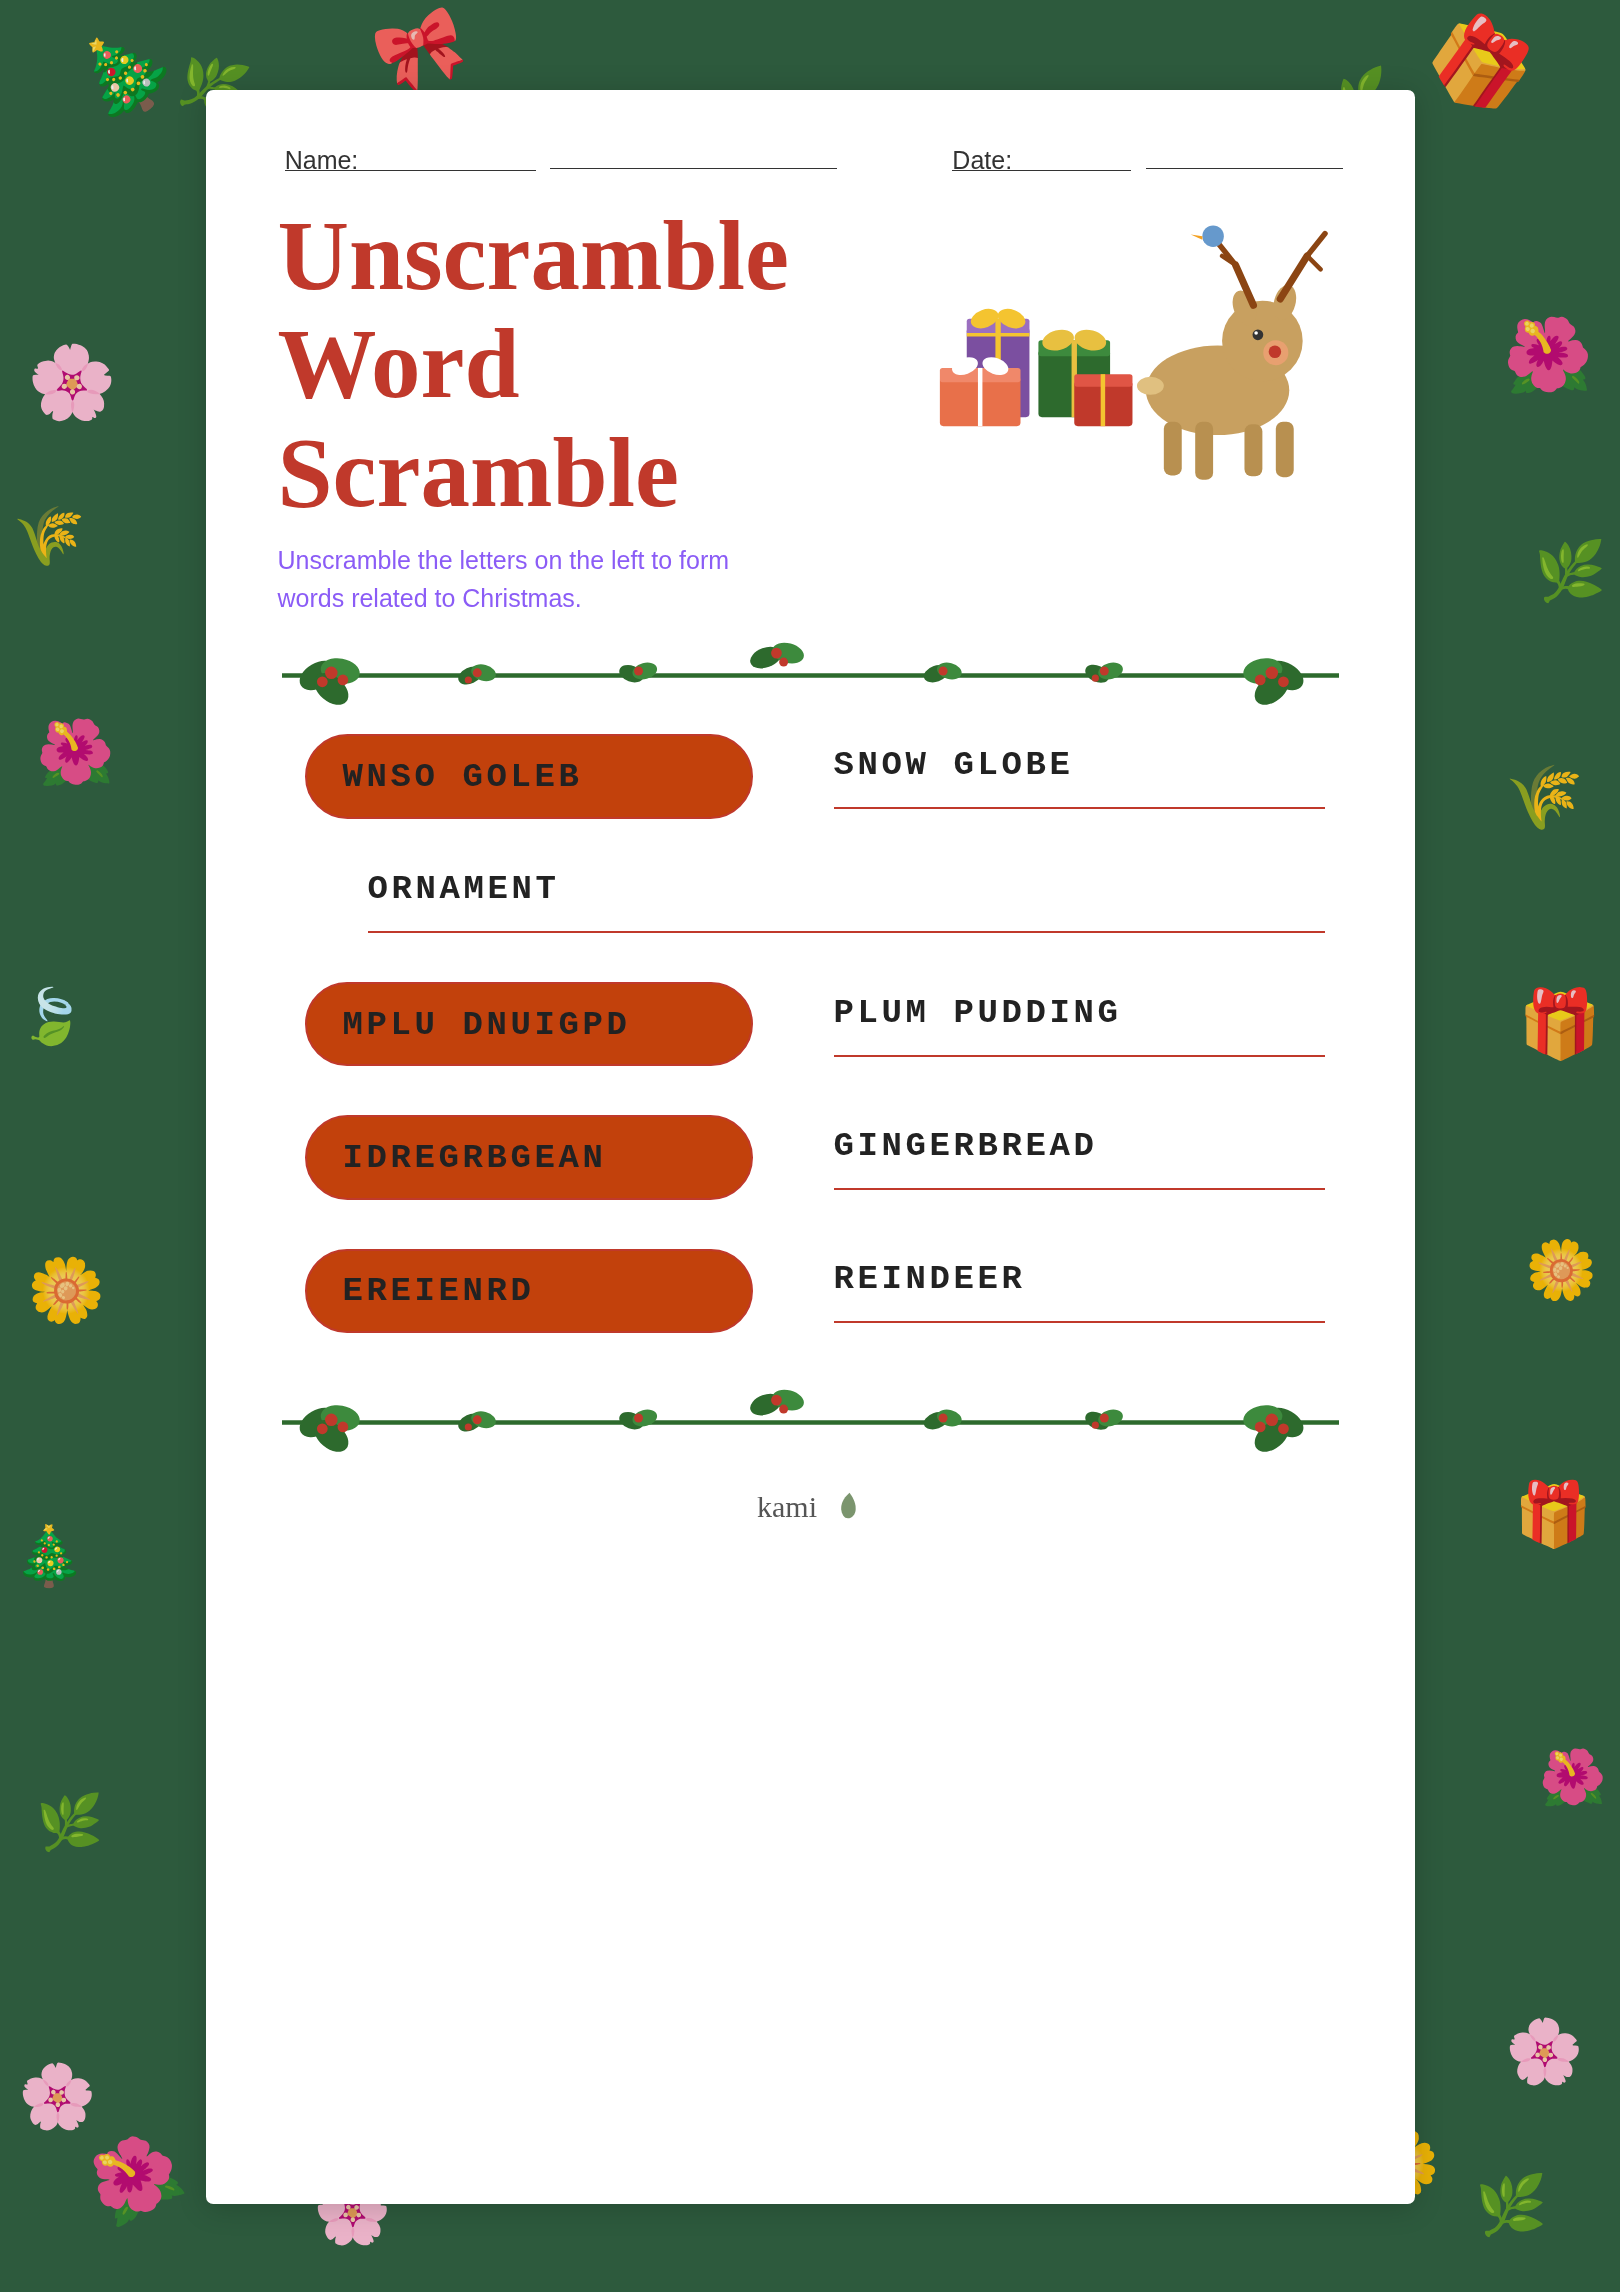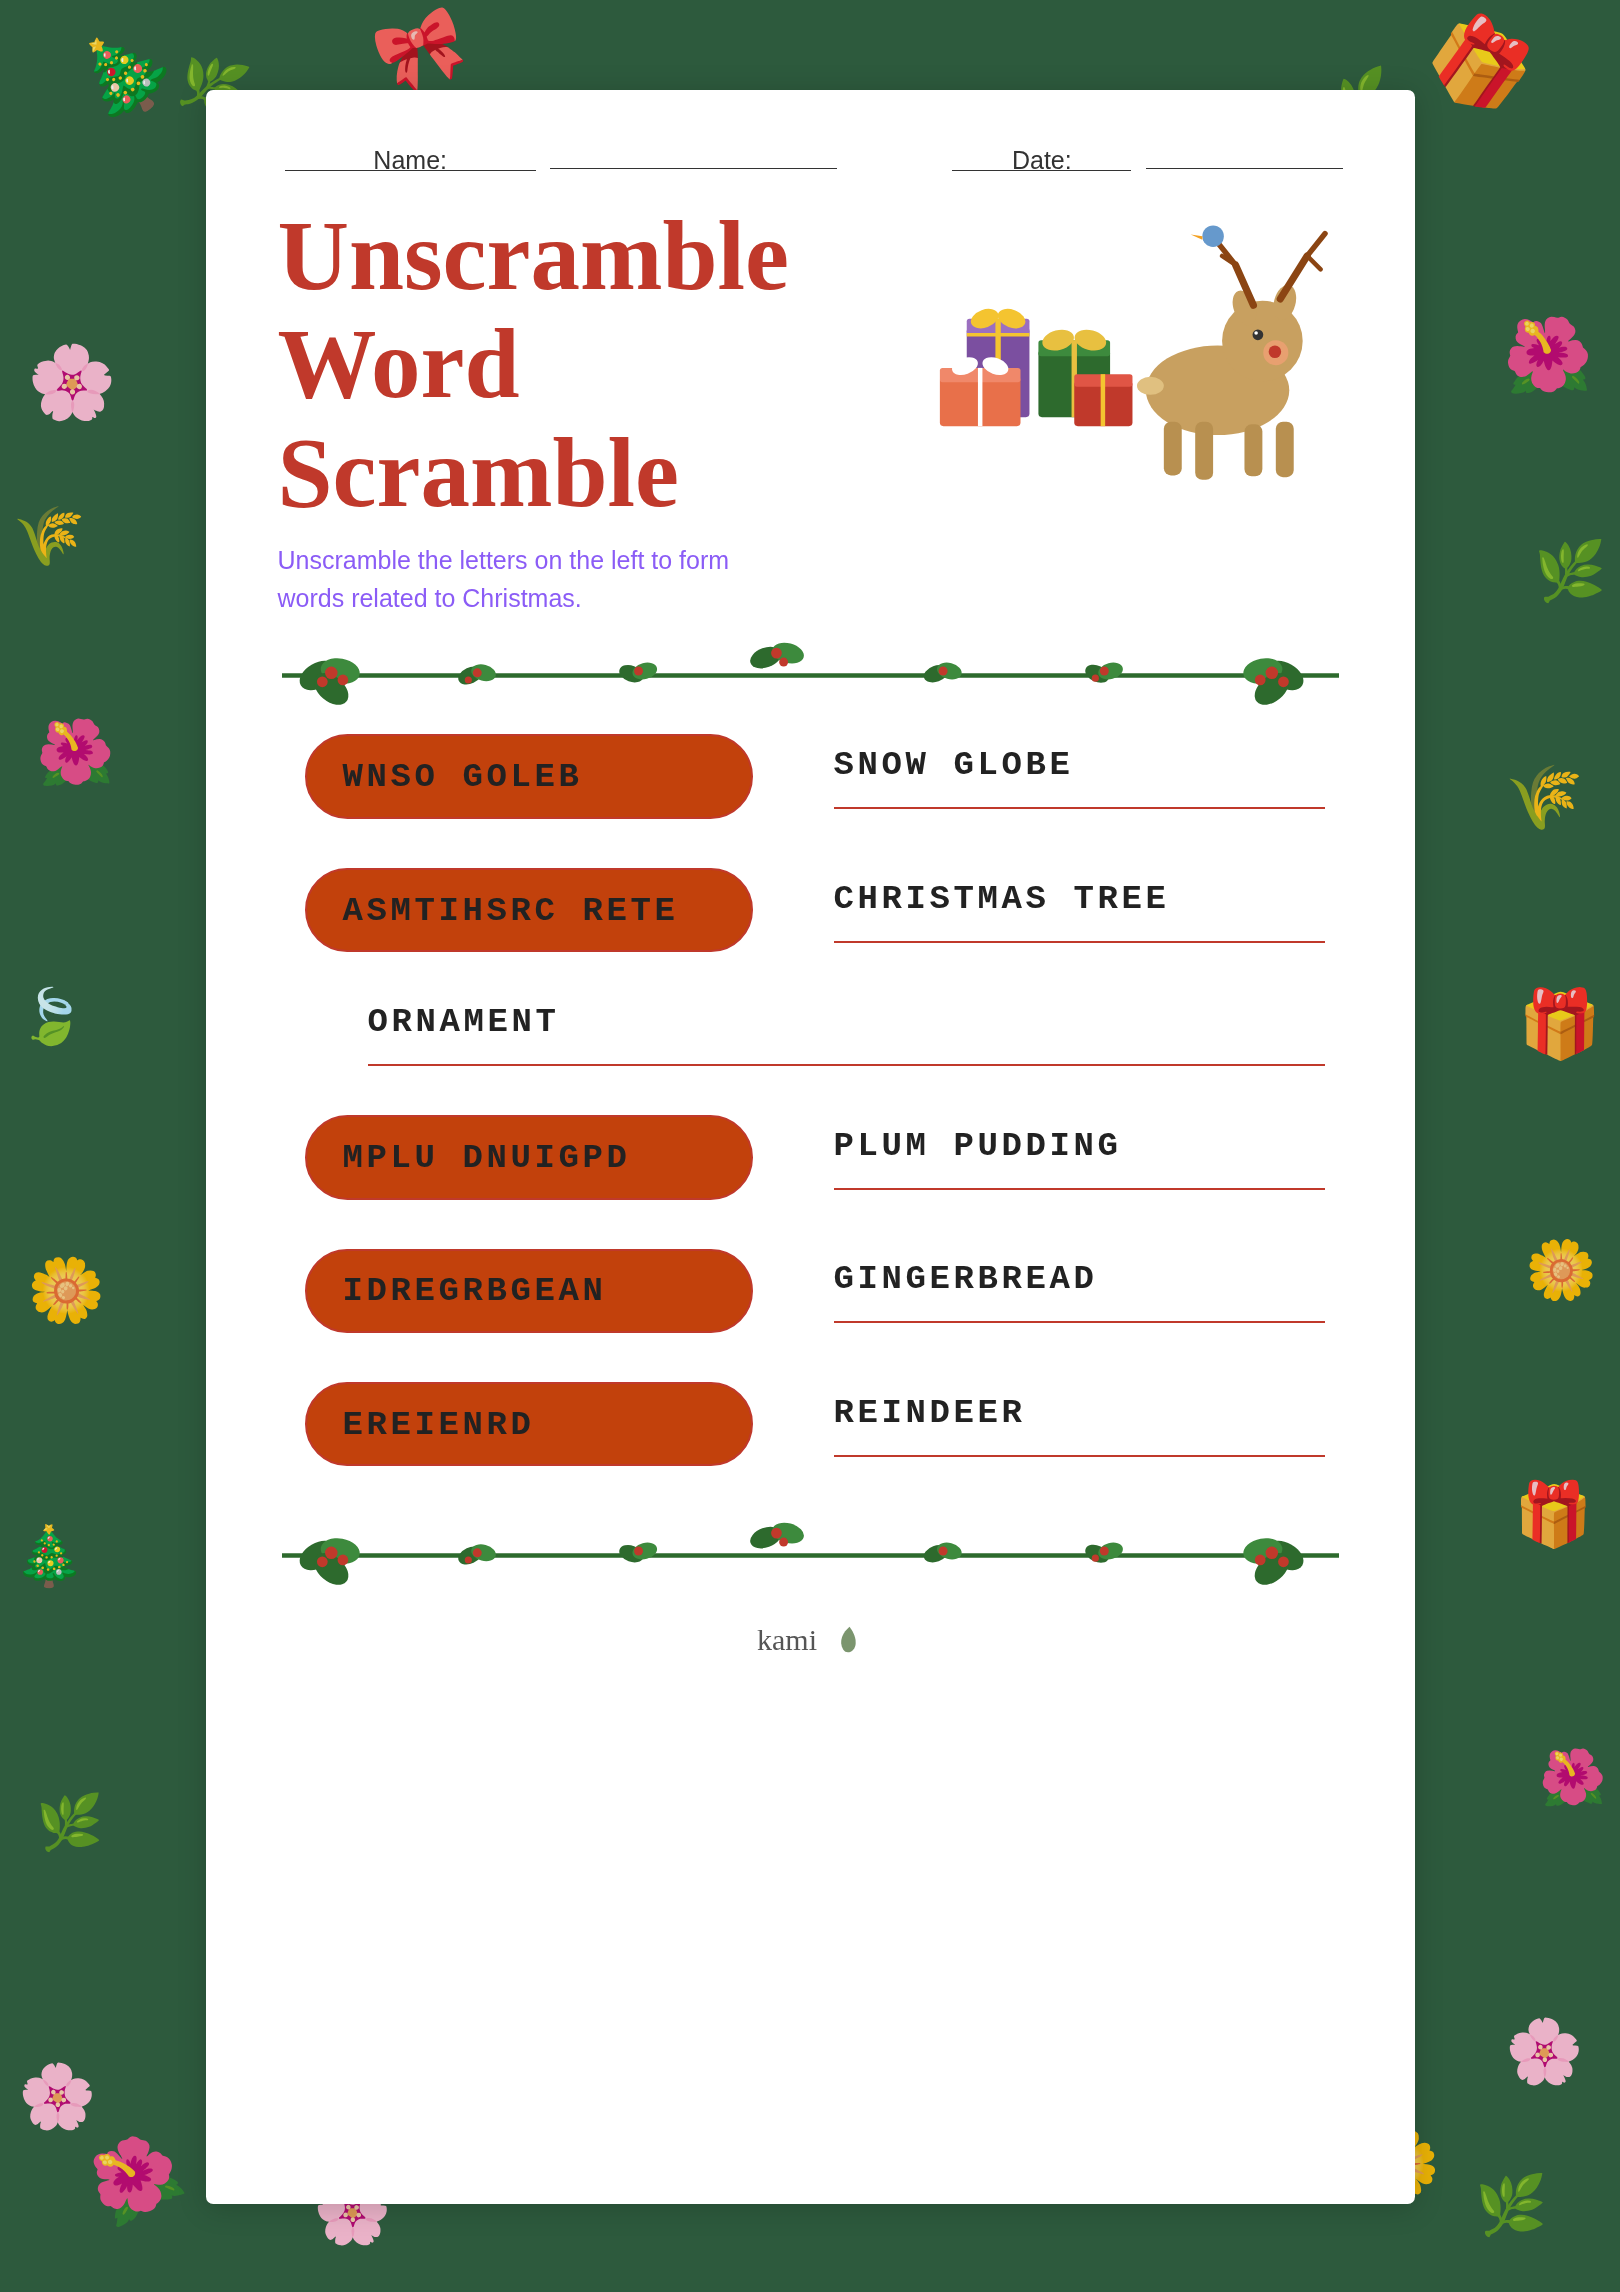--- a/index.html
+++ b/index.html
@@ -43,21 +43,20 @@
       display: flex;
       justify-content: space-between;
       align-items: center;
       margin-bottom: 27px;
     }
 
     .header-field {
       font-size: 25px;
       color: #333;
       font-family: Arial, sans-serif;
-      text-align: center;
     }
 
     .header-field span {
       display: inline-block;
       border-bottom: 1.8px solid #333;
       min-width: 251px;
       margin-left: 7.2px;
       height: 25px;
     }
 
@@ -383,32 +382,20 @@
           <span class="pill-label">WNSO GOLEB</span>
         </div>
       </div>
       <div class="scramble-right">
         <div class="answer-text">
           <span class="answer-label">SNOW GLOBE</span>
         </div>
       </div>
     </div>
 
-    <div class="scramble-row">
-      <div class="scramble-left">
-        <div class="scramble-pill">
-          <span class="pill-label">ASMTIHSRC RETE</span>
-        </div>
-      </div>
-      <div class="scramble-right">
-        <div class="answer-text">
-          <span class="answer-label">CHRISTMAS TREE</span>
-        </div>
-      </div>
-    </div>
 
     <div class="scramble-row">
       <div class="scramble-right">
         <div class="answer-text">
           <span class="answer-label">ORNAMENT</span>
         </div>
       </div>
     </div>
 
     <div class="scramble-row">

